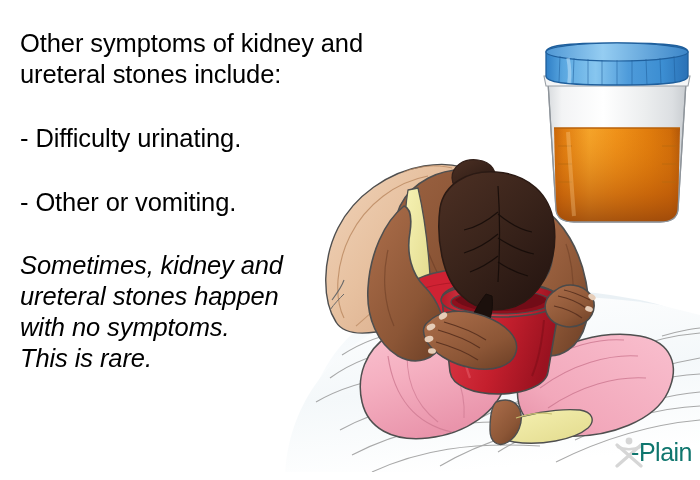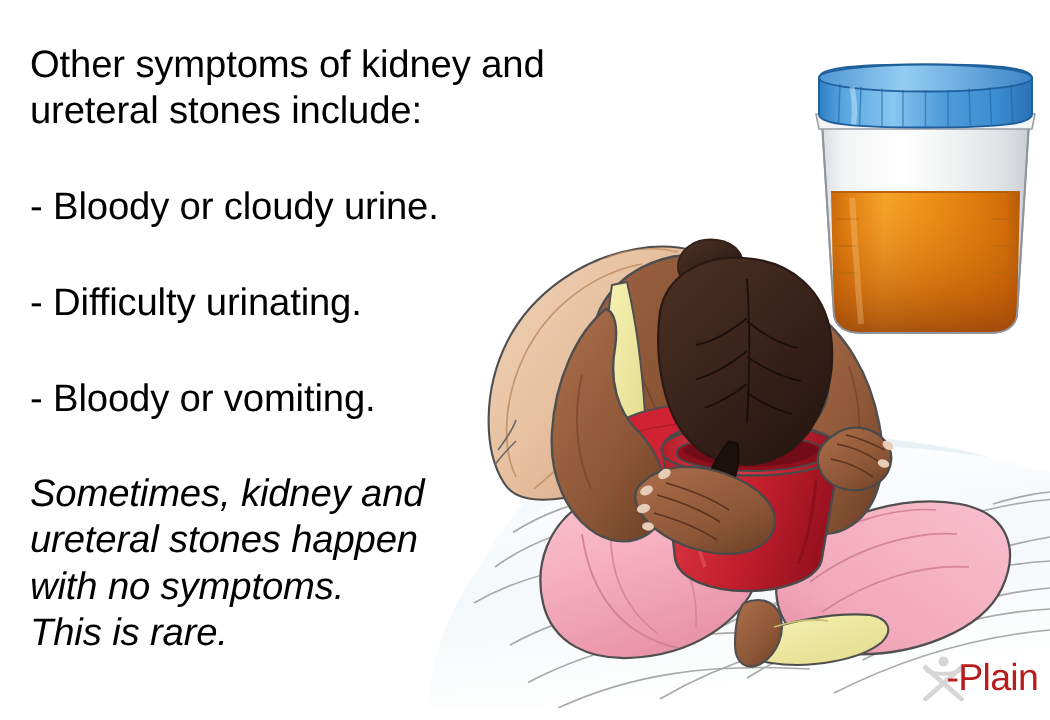--- a/index.html
+++ b/index.html
@@ -44,21 +44,21 @@
   .logo {
     position: absolute;
     right: 8px;
     bottom: 4px;
     display: flex;
     align-items: center;
     z-index: 60;
   }
   .logo-text {
     font-size: 25px;
-    color: #b91c1c;
+    color: #0f766e;
     letter-spacing: -0.5px;
     margin-left: -13px;
   }
   .logo-figure { display: block; }
 
   
   .illus {
     position: absolute;
     left: 0;
     top: 0;
@@ -390,23 +390,22 @@
         <path d="M122 18 L123 44"></path>
         <path d="M136 16 L137 42"></path>
     </g>
 
     <path d="M30 18 C 32 28 32 36 31 43" stroke="#bfe2fa" stroke-width="3.5" fill="none" opacity="0.55"></path>
   </svg>
 
   <div class="text-col">
     <p class="para intro">Other symptoms of kidney and
 ureteral stones include:</p>
-    <p class="para b1">- Bloody or cloudy urine.</p>
     <p class="para b2">- Difficulty urinating.</p>
-    <p class="para b3">- Bloody or vomiting.</p>
+    <p class="para b3">- Other or vomiting.</p>
     <p class="para outro">Sometimes, kidney and
 ureteral stones happen
 with no symptoms.
 This is rare.</p>
   </div>
 
   <div class="logo">
     <svg class="logo-figure" width="30" height="32" viewBox="0 0 30 32" xmlns="http://www.w3.org/2000/svg">
       <circle cx="15" cy="5" r="3.4" fill="#d6d6d6"></circle>
       <path d="M3 9 L27 30" stroke="#d6d6d6" stroke-width="3.2" stroke-linecap="round" fill="none"></path>

